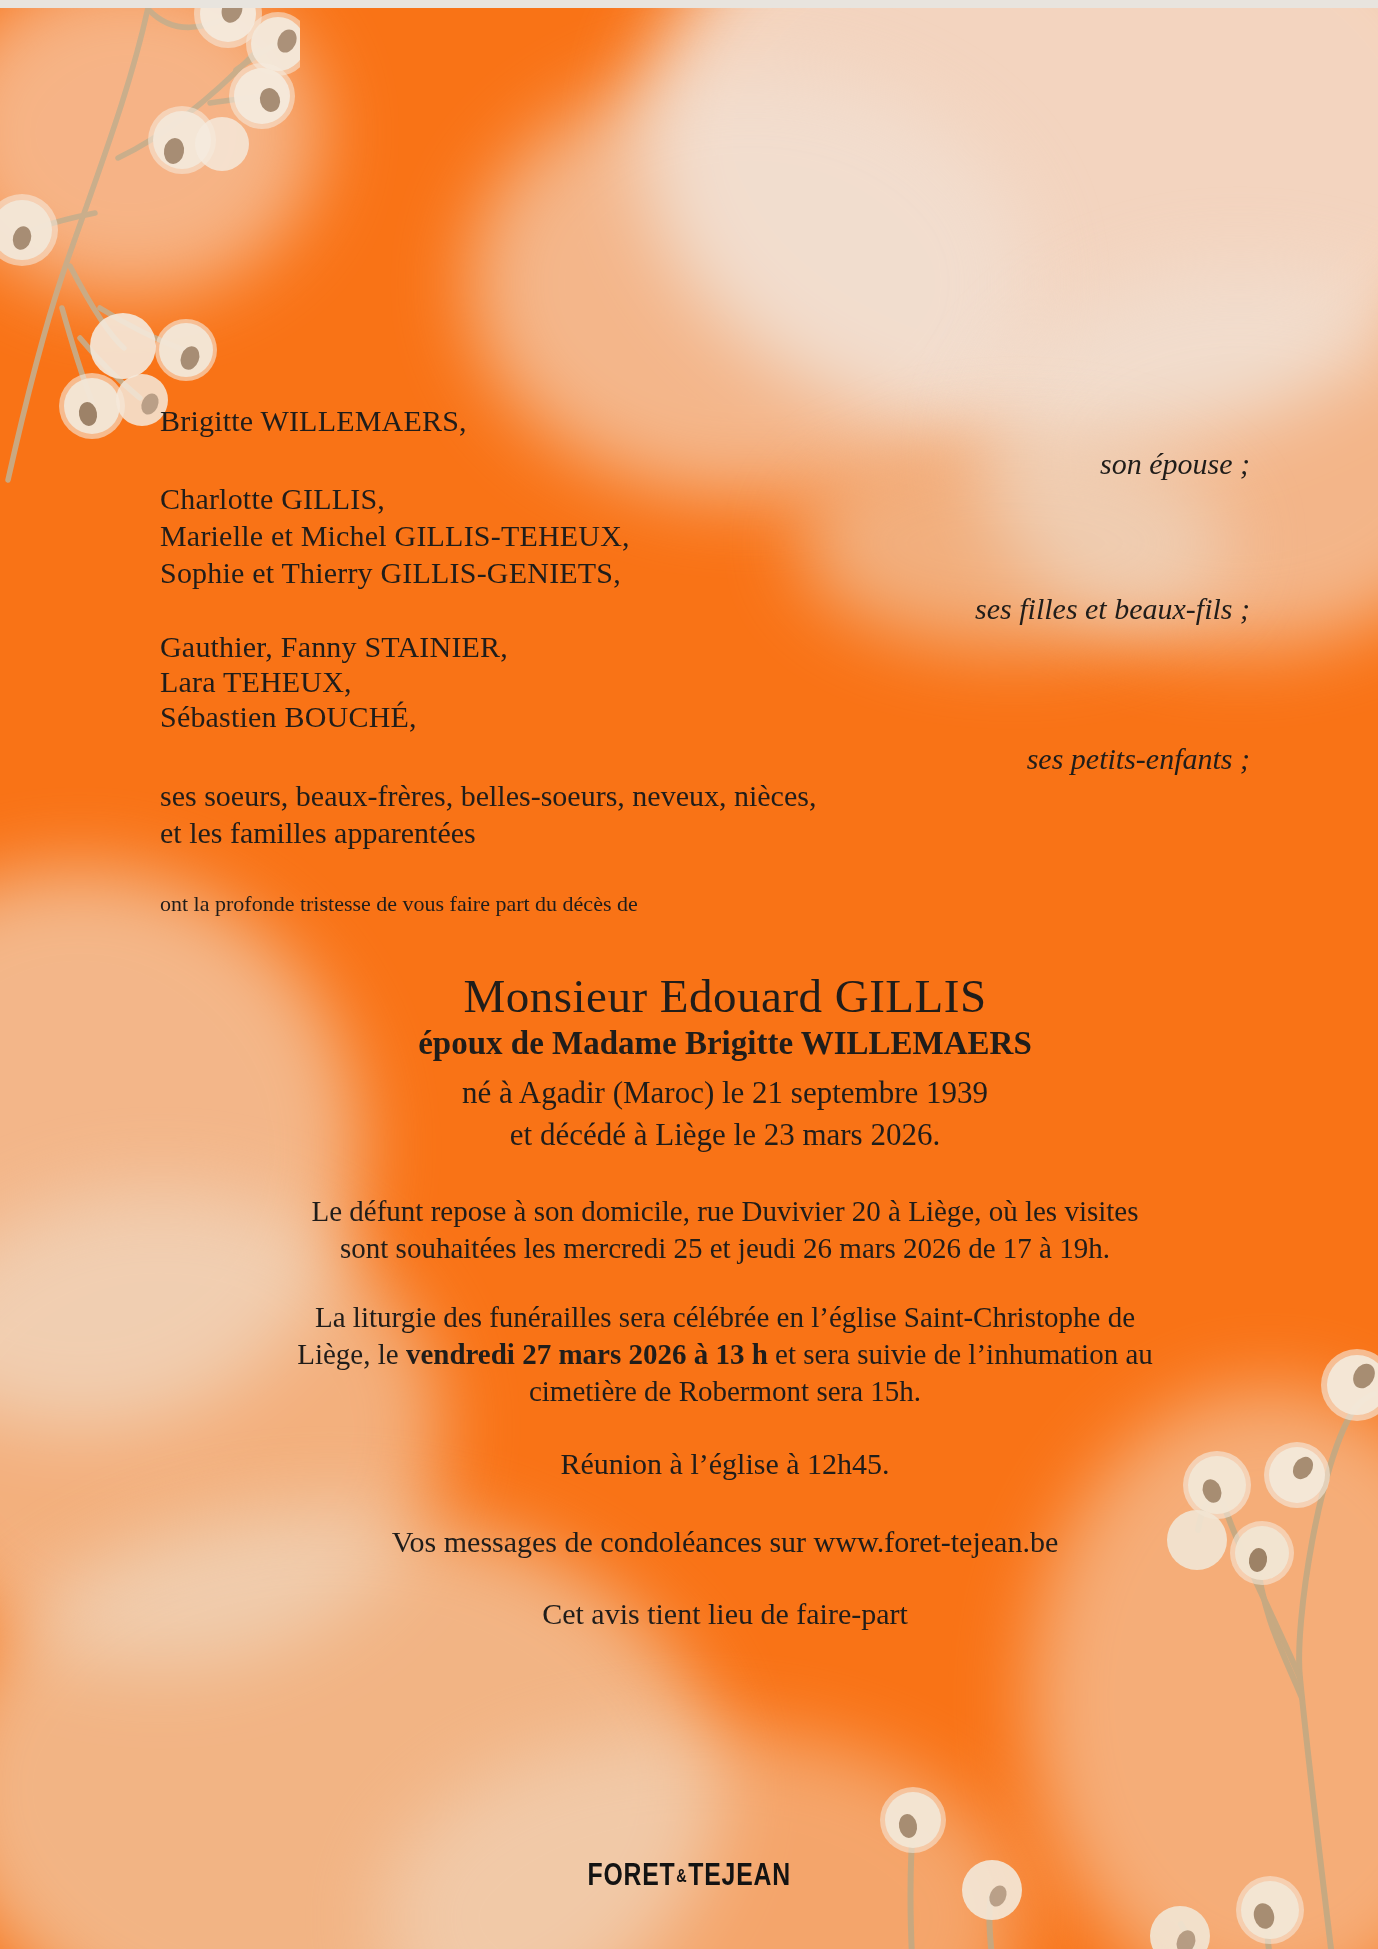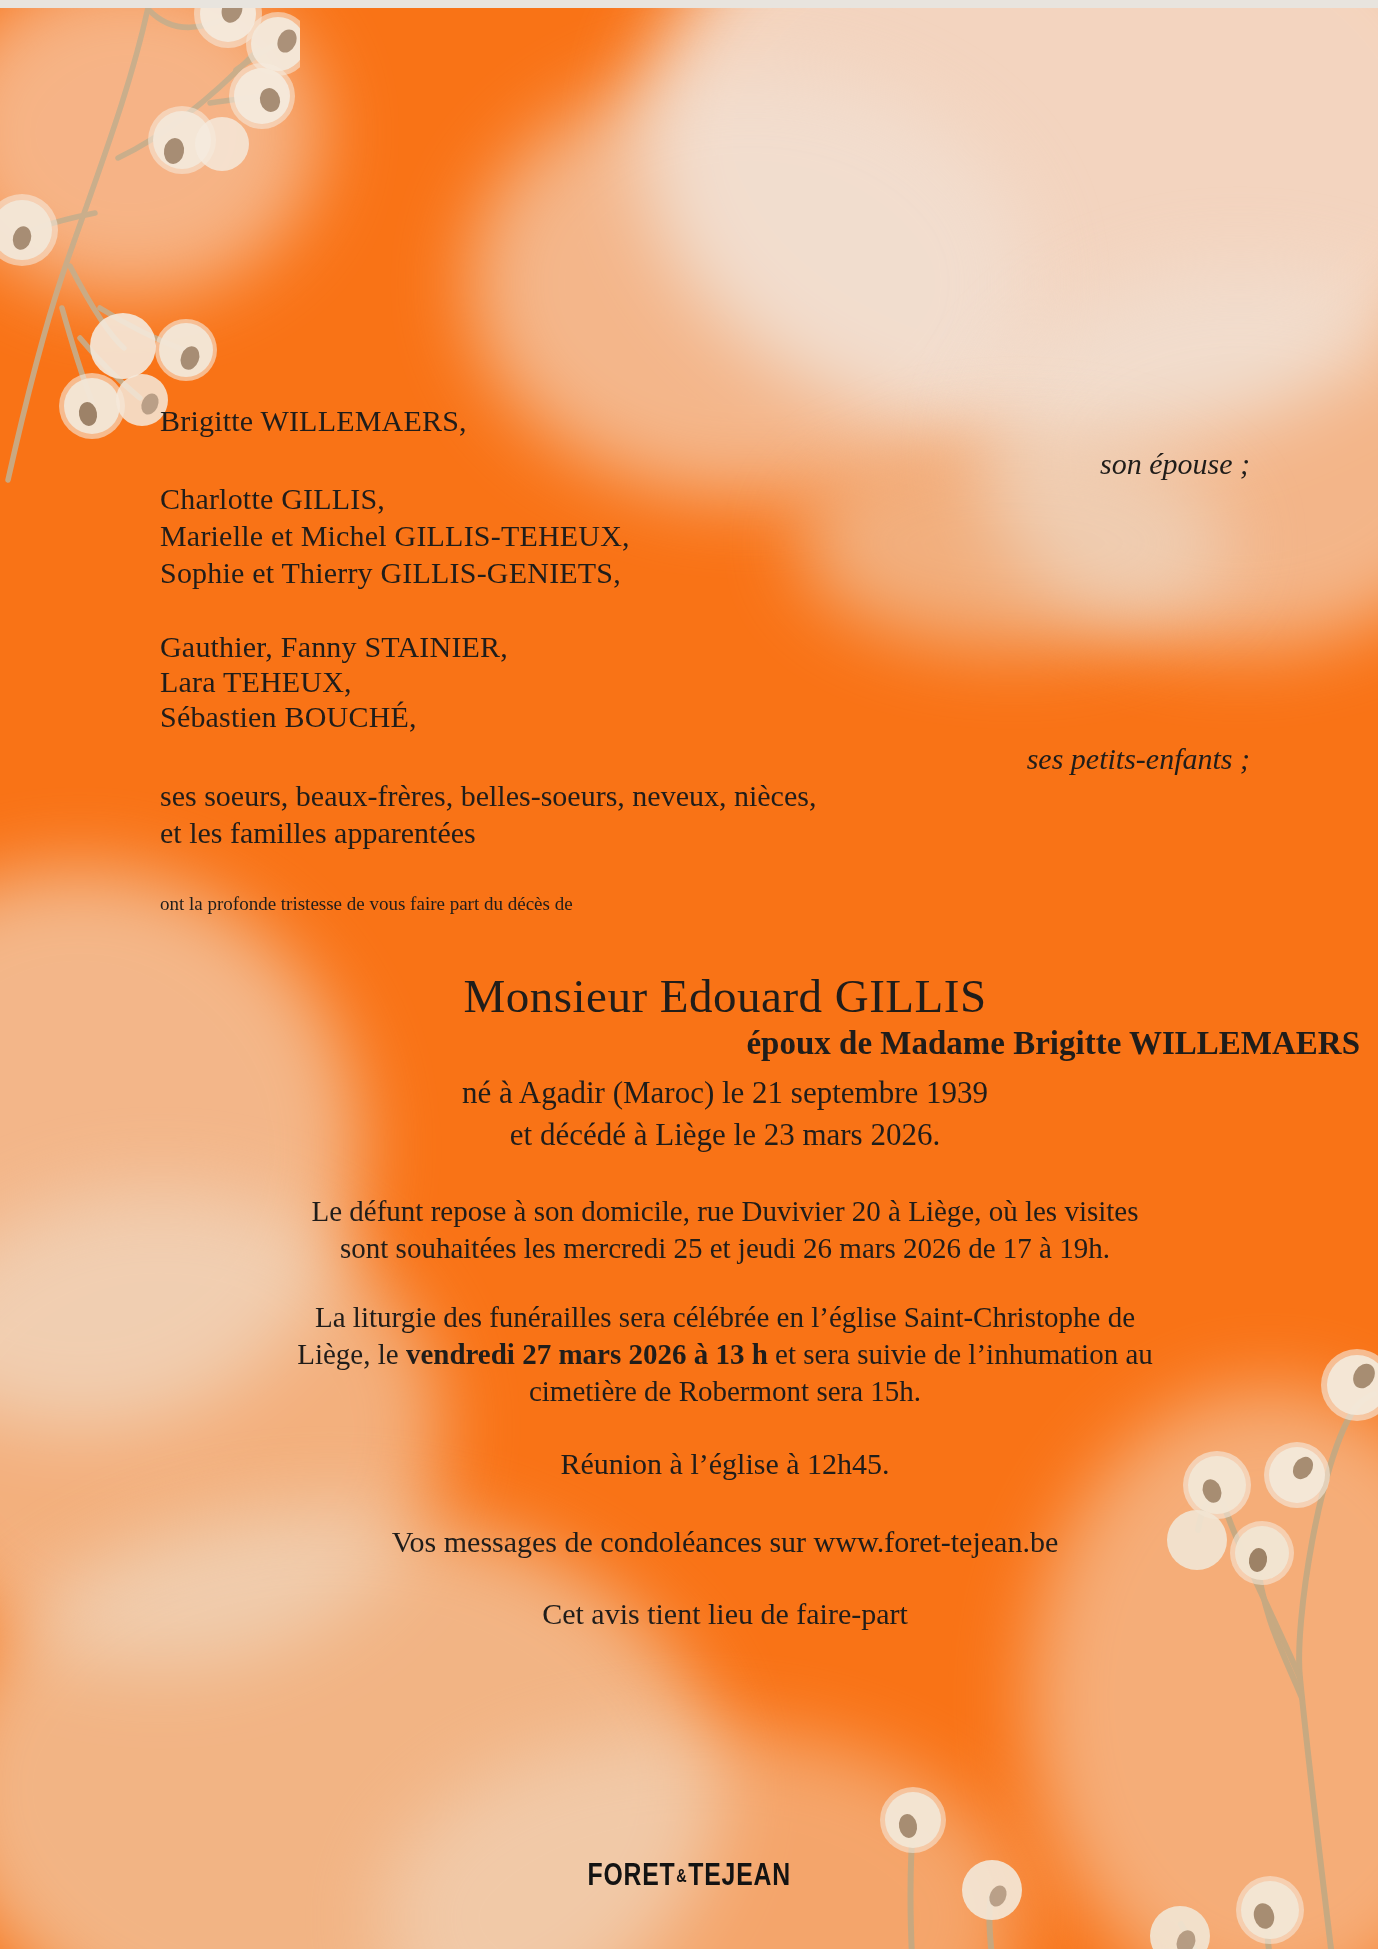--- a/index.html
+++ b/index.html
@@ -27,23 +27,23 @@
   
   .branch{position:absolute;}
   .b-tl{left:0;top:0;}
   .b-br{left:850px;top:1150px;}
   
   .abs{position:absolute;}
   .names{left:160px;font-size:30px;line-height:37px;letter-spacing:.2px;}
   .rel-wrap{left:160px;width:1090px;text-align:right;font-size:30px;font-style:italic;}
   .relatives{left:160px;font-size:30px;line-height:37px;}
   .centercol{left:90px;width:1270px;text-align:center;}
-  .t-intro{font-size:19px;}
+  .t-intro{font-size:22px;}
   .t-name{font-size:47px;font-weight:normal;line-height:1;letter-spacing:.5px;}
-  .t-spouse{font-size:33px;font-weight:bold;text-align:right;}
+  .t-spouse{font-size:33px;font-weight:bold;}
   .t-dates{font-size:31px;line-height:42px;}
   .t-par{font-size:29px;line-height:37px;}
   .t-line{font-size:30px;}
   strong{font-weight:bold;}
   
   .logo{left:0;width:1378px;text-align:center;top:1849px;color:#131313;white-space:nowrap;}
   .logo-inner{display:inline-block;transform:scaleX(.8);transform-origin:center;
     font-family:"Liberation Sans", sans-serif;font-weight:700;font-size:31px;letter-spacing:1px;}
   .logo-amp{font-size:18px;position:relative;top:-3px;padding:0 1px;}
 </style>
@@ -187,20 +187,23 @@
   </div>
   <div class="abs rel-wrap" style="top:439px">
     <span>son épouse ;</span>
   </div>
 
   <div class="abs names" style="top:472px">
     <div>Charlotte GILLIS,</div>
     <div>Marielle et Michel GILLIS-TEHEUX,</div>
     <div>Sophie et Thierry GILLIS-GENIETS,</div>
   </div>
+  <div class="abs rel-wrap" style="top:584px">
+    <span>ses filles et beaux-fils ;</span>
+  </div>
 
   <div class="abs names" style="top:621px;line-height:35px;">
     <div>Gauthier, Fanny STAINIER,</div>
     <div>Lara TEHEUX,</div>
     <div>Sébastien BOUCHÉ,</div>
   </div>
   <div class="abs relatives" style="top:769px">
     <div>ses soeurs, beaux-frères, belles-soeurs, neveux, nièces,</div>
     <div>et les familles apparentées</div>
   </div>

